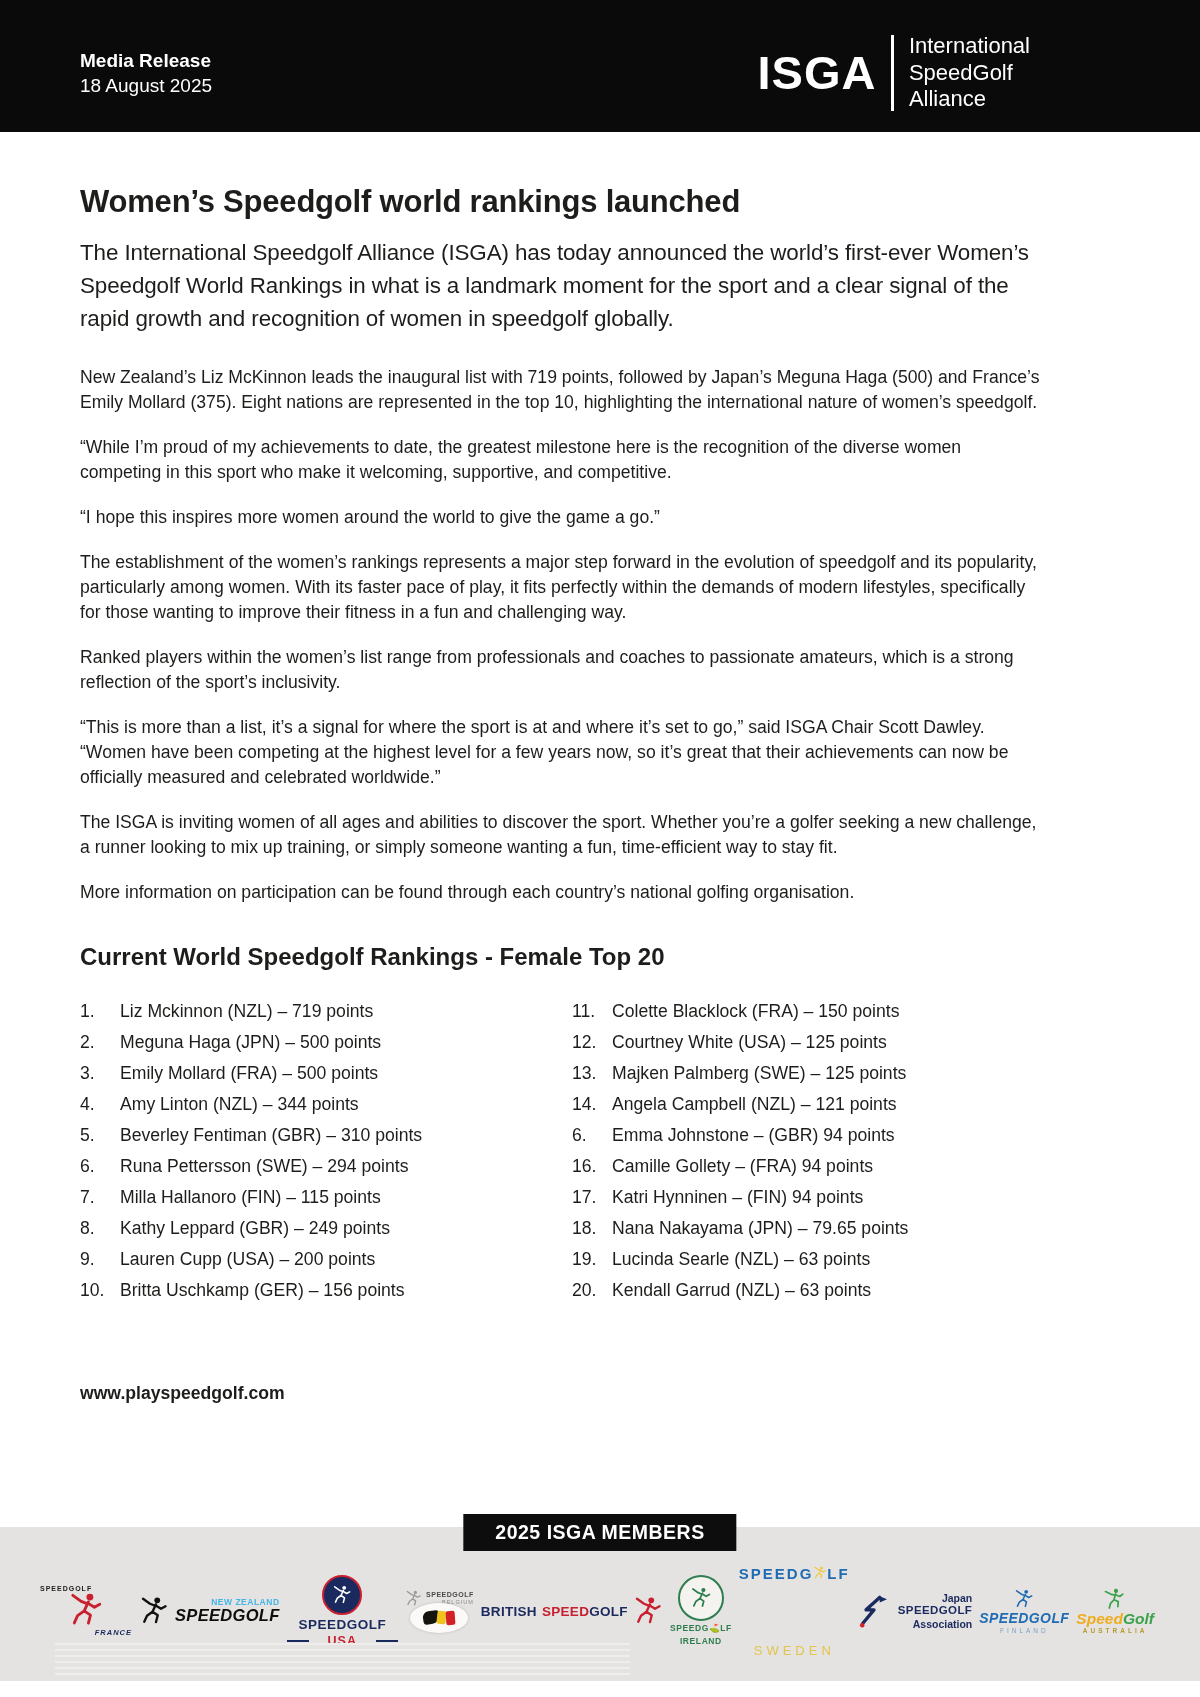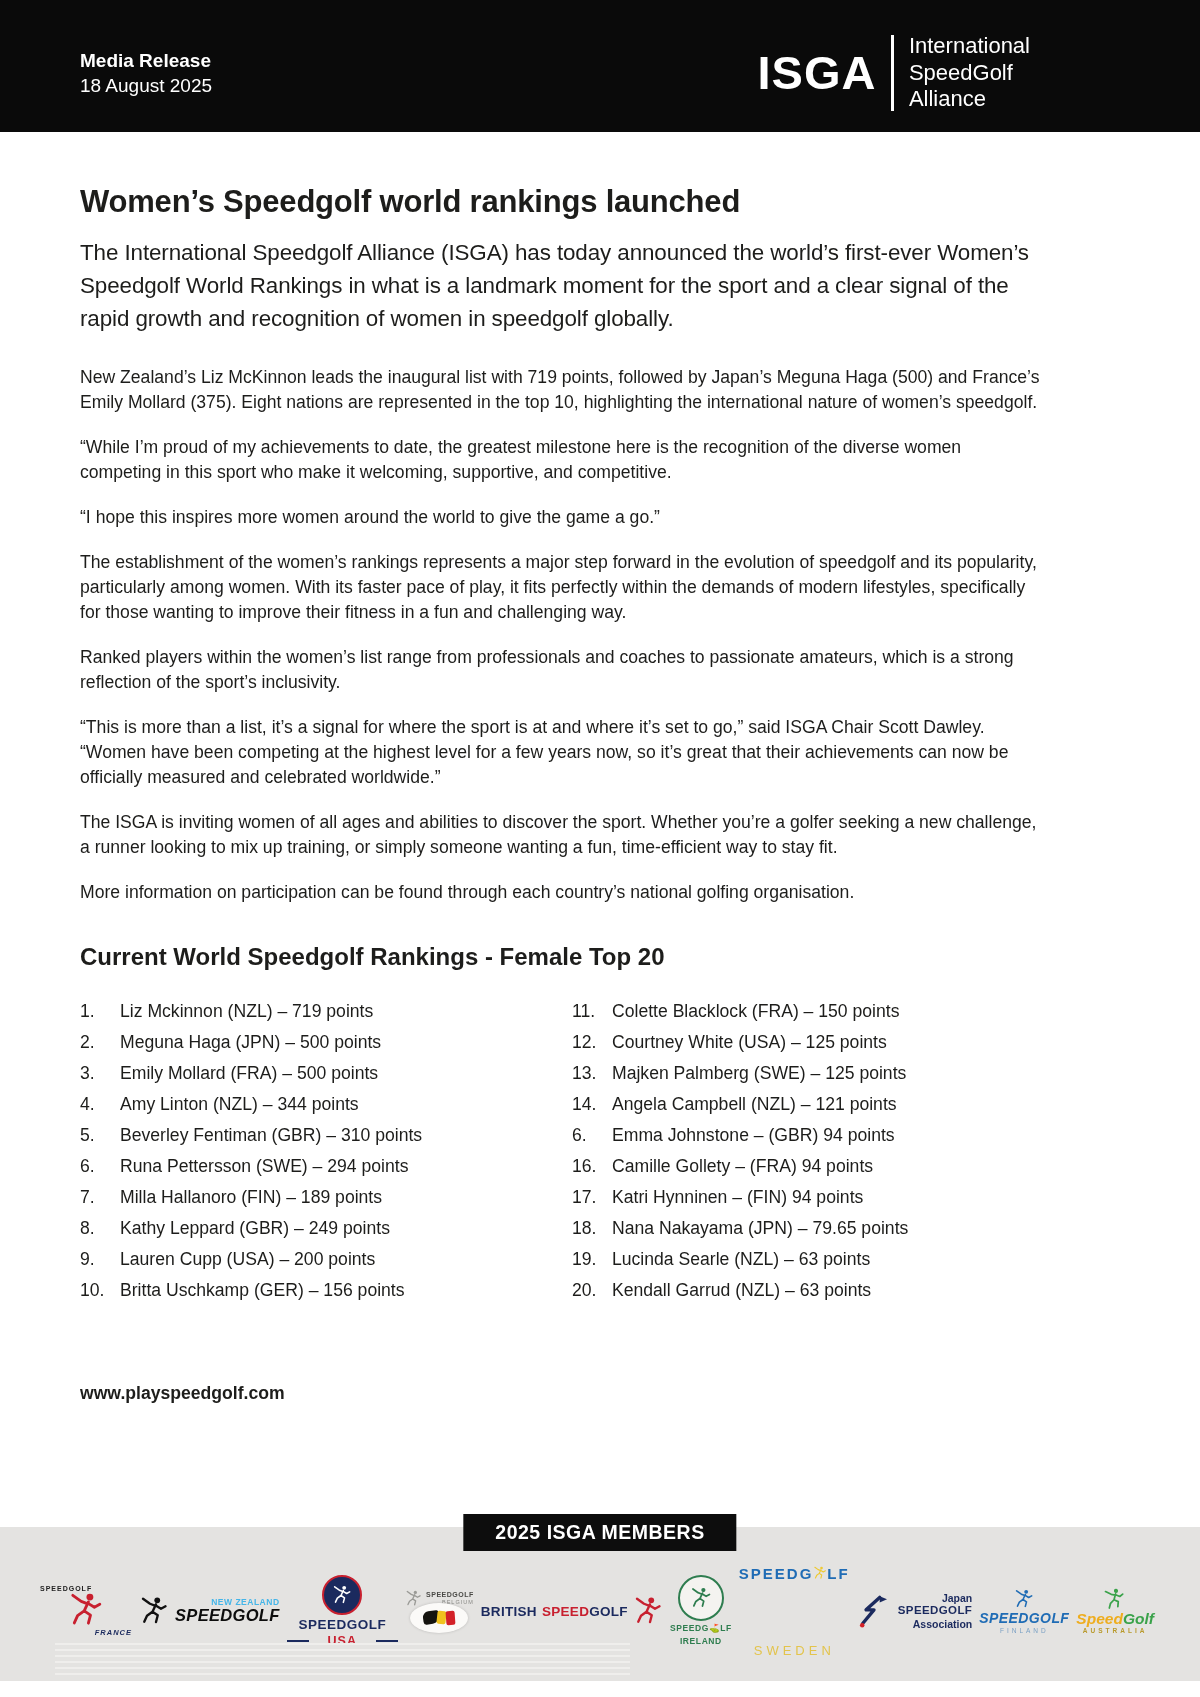--- a/index.html
+++ b/index.html
@@ -197,21 +197,21 @@
           <span class="rank-label">Beverley Fentiman (GBR) – 310 points</span>
         </li>
 
         <li class="rank-item">
           <span class="rank-num">6.</span>
           <span class="rank-label">Runa Pettersson (SWE) – 294 points</span>
         </li>
 
         <li class="rank-item">
           <span class="rank-num">7.</span>
-          <span class="rank-label">Milla Hallanoro (FIN) – 189 points</span>
+          <span class="rank-label">Milla Hallanoro (FIN) – 115 points</span>
         </li>
 
         <li class="rank-item">
           <span class="rank-num">8.</span>
           <span class="rank-label">Kathy Leppard (GBR) – 249 points</span>
         </li>
 
         <li class="rank-item">
           <span class="rank-num">9.</span>
           <span class="rank-label">Lauren Cupp (USA) – 200 points</span>

